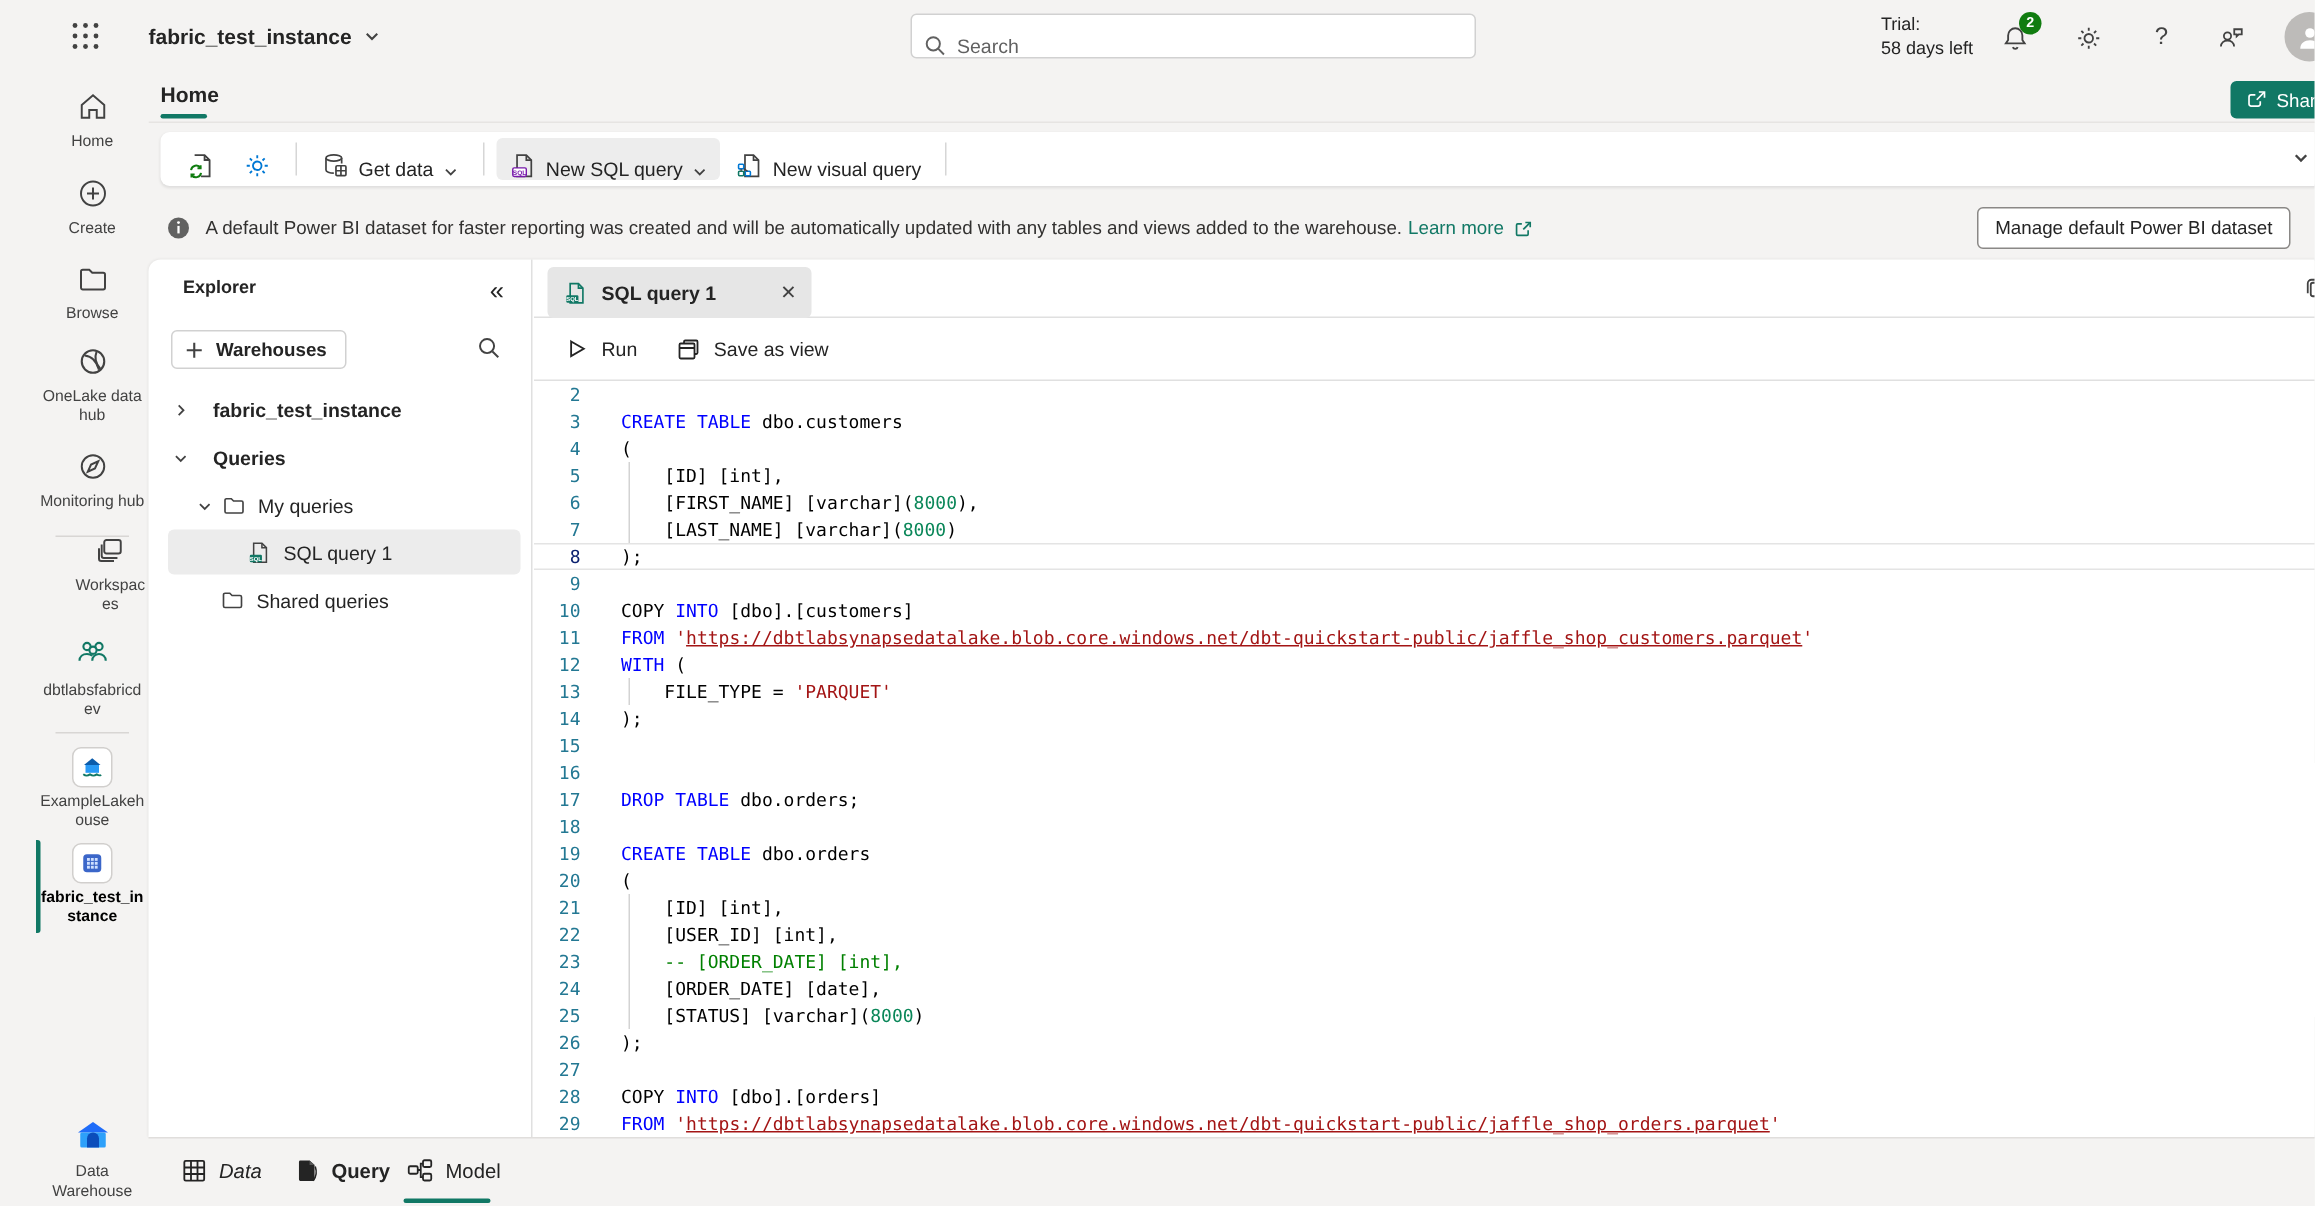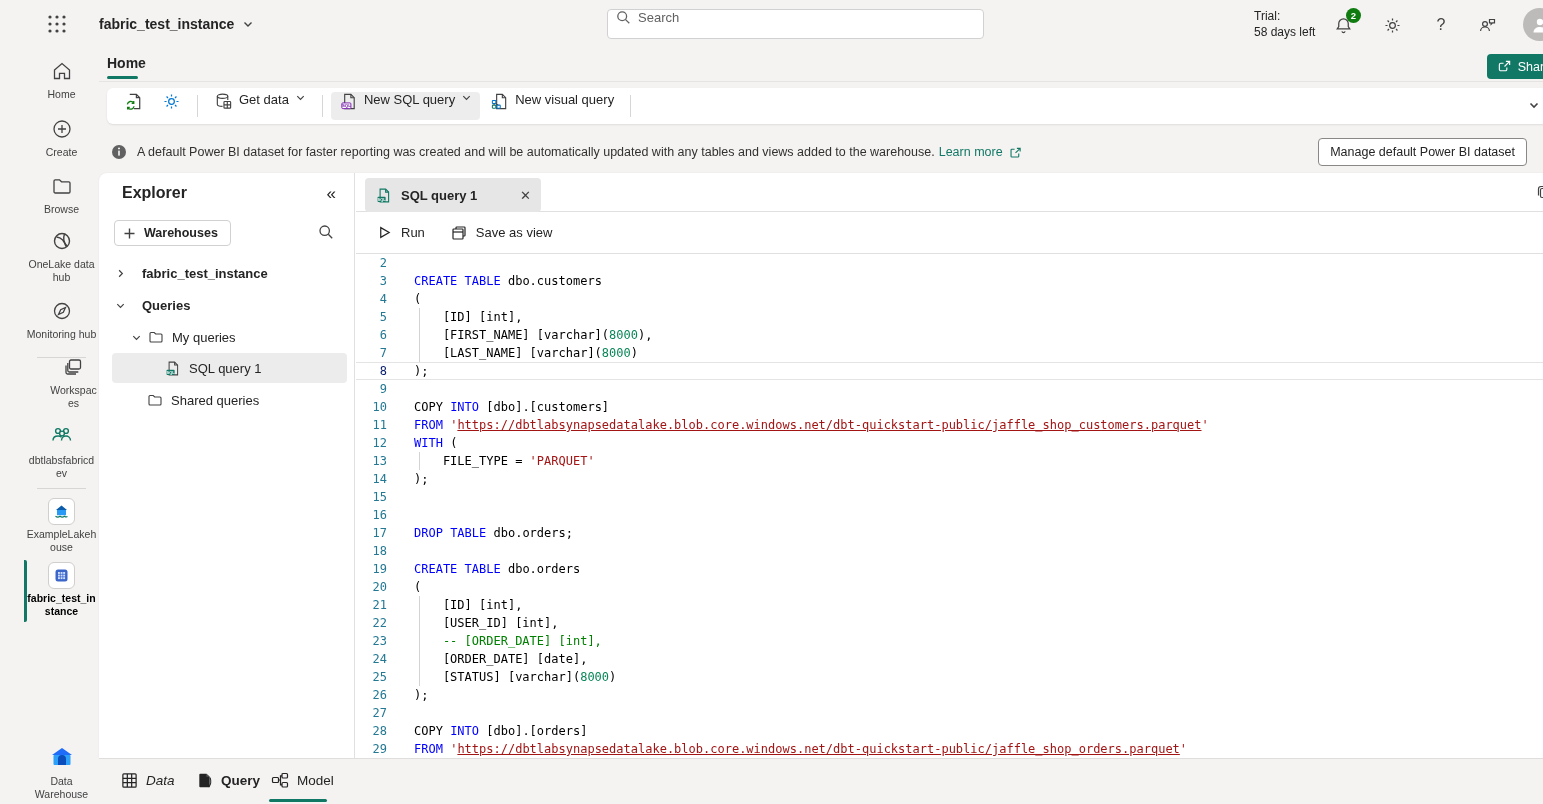--- a/index.html
+++ b/index.html
@@ -6,37 +6,37 @@
   html,body { width:1543px; height:804px; overflow:hidden; }
   body { font-family:"Liberation Sans","DejaVu Sans",sans-serif; font-size:13px; color:#242424; background:#f4f3f2; }
   .stage { position:relative; width:1543px; height:804px; background:#f4f3f2;margin-left:24px; }
   .ico { display:inline-flex; align-items:center; justify-content:center; flex:0 0 auto; }
   svg { display:block; }
 
   
   .header { position:absolute; top:0; left:0; width:1543px; height:48px; background:#f4f3f2; display:flex; align-items:center; }
   .waffle { position:absolute; left:22px; top:13px; width:22px; height:22px; cursor:pointer; }
   .ws-switcher { position:absolute; left:75px; top:0; height:48px; display:flex; align-items:center; gap:8px; font-size:14px; font-weight:700; cursor:pointer; }
-  .searchbox { position:absolute; left:583px; top:9px; width:377px; height:30px; background:#fff; border:1px solid #d1d1d1; border-radius:4px; display:flex; align-items:flex-start; padding:0 8px; gap:7px; }
+  .searchbox { position:absolute; left:583px; top:9px; width:377px; height:30px; background:#fff; border:1px solid #d1d1d1; border-radius:4px; display:flex; align-items:flex-end; padding:0 8px; gap:7px; }
   .searchbox input { border:none; outline:none; flex:1; font-size:13px; font-family:inherit; color:#242424; background:transparent; }
   .searchbox input::placeholder { color:#616161; }
   .trial { position:absolute; left:1230px; top:8px; font-size:12px; line-height:16px; color:#242424; }
   .hbtn { position:absolute; top:14px; width:22px; height:22px; display:flex; align-items:center; justify-content:center; cursor:pointer; color:#424242; }
   .badge { position:absolute; left:1322px; top:8px; min-width:15px; height:15px; border-radius:8px; background:#107c10; color:#fff; font-size:9.5px; font-weight:700; display:flex; align-items:center; justify-content:center; padding:0 3px; }
   .avatar { position:absolute; left:1499px; top:8px; width:33px; height:33px; border-radius:50%; background:#bdbbb9; display:flex; align-items:center; justify-content:center; cursor:pointer; }
 
   
   .tabrow { position:absolute; top:48px; left:75px; right:0; height:34px; border-bottom:1px solid #e6e4e2; }
   .home-tab { position:absolute; left:8px; top:3px; padding:4px 0; font-size:14px; font-weight:700; cursor:pointer; }
   .home-underline { position:absolute; left:8px; bottom:2px; width:31px; height:3px; background:#117865; border-radius:2px; }
   .share-btn { position:absolute; right:6px; top:6px; height:25px; padding:0 10px; background:#117865; color:#fff; border-radius:4px; display:flex; align-items:center; gap:6px; font-size:12.5px; cursor:pointer; }
 
   
   .ribbon { position:absolute; top:88px; left:83px; width:1452px; height:36px; background:#fff; border-radius:6px; box-shadow:0 1px 2px rgba(0,0,0,.09); display:flex; align-items:center; padding:0 10px; gap:2px; }
-  .rbtn { display:flex; align-items:flex-start; gap:6px; height:28px; padding:0 8px; border-radius:4px; cursor:pointer; white-space:nowrap; }
+  .rbtn { display:flex; align-items:flex-end; gap:6px; height:28px; padding:0 8px; border-radius:4px; cursor:pointer; white-space:nowrap; }
   .rbtn.hl { background:#ededed; }
   .rsep { width:1px; height:22px; background:#d6d6d6; margin:0 6px; }
   .ribbon-caret { position:absolute; right:18px; top:10px; cursor:pointer; }
 
   
   .banner { position:absolute; top:131px; left:75px; right:0; height:42px; display:flex; align-items:center; padding-left:12px; }
   .banner .msg { margin-left:10px; font-size:12.5px; color:#323130; }
   .banner .learn { color:#117865; margin-left:4px; cursor:pointer; }
   .manage-btn { position:absolute; right:40px; top:7px; height:28px; padding:0 11px; background:#fff; border:1px solid #8a8886; border-radius:4px; font-size:12.5px; display:flex; align-items:center; cursor:pointer; color:#242424; }
   .banner-close { position:absolute; right:10px; top:12px; font-size:14px; color:#424242; cursor:pointer; }
@@ -48,21 +48,21 @@
   .rail-item.active .lbl { font-weight:700; color:#000; }
   .rail-sep { position:absolute; left:13px; width:49px; height:1px; background:#d8d6d4; }
   .active-bar { position:absolute; left:0; width:3px; height:62px; background:#117865; border-radius:0 2px 2px 0; }
   .tile { width:27px; height:27px; margin:0 auto; background:#fff; border:1px solid #d1cfcd; border-radius:6px; display:flex; align-items:center; justify-content:center; }
 
   
   .content { position:absolute; top:173px; left:75px; right:0; bottom:46px; background:#fff; border-radius:8px 0 0 0; box-shadow:0 0 2px rgba(0,0,0,.07); }
 
   
   .explorer { position:absolute; top:0; left:0; width:256px; bottom:0; border-right:1px solid #e0e0e0; }
-  .exp-title { position:absolute; left:23px; top:11px; font-size:16px; font-weight:700; }
+  .exp-title { position:absolute; left:23px; top:11px; font-size:12px; font-weight:700; }
   .exp-collapse { position:absolute; right:18px; top:11px; font-size:17px; color:#242424; cursor:pointer; }
   .wh-btn { position:absolute; left:15px; top:47px; height:26px; padding:0 12px 0 8px; border:1px solid #d1d1d1; border-radius:4px; display:flex; align-items:center; gap:8px; font-size:12.5px; cursor:pointer; background:#fff;font-weight:bold; }
   .exp-search { position:absolute; right:20px; top:51px; cursor:pointer; color:#424242; }
   .tree-row { position:absolute; left:13px; right:7px; height:30px; display:flex; align-items:center; cursor:pointer; border-radius:4px; }
   .tree-row .twisty { width:16px; display:flex; justify-content:center; color:#424242; }
   .tree-row.sel { background:#ececec; }
   .tr-lbl { font-size:13px; }
   .tr-lbl.b { font-weight:700; }
 
   

